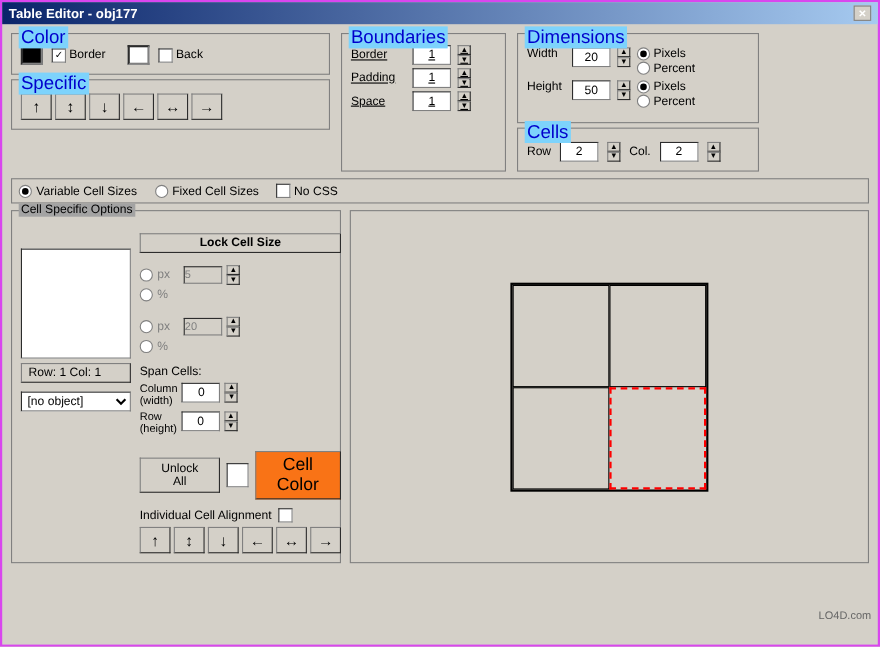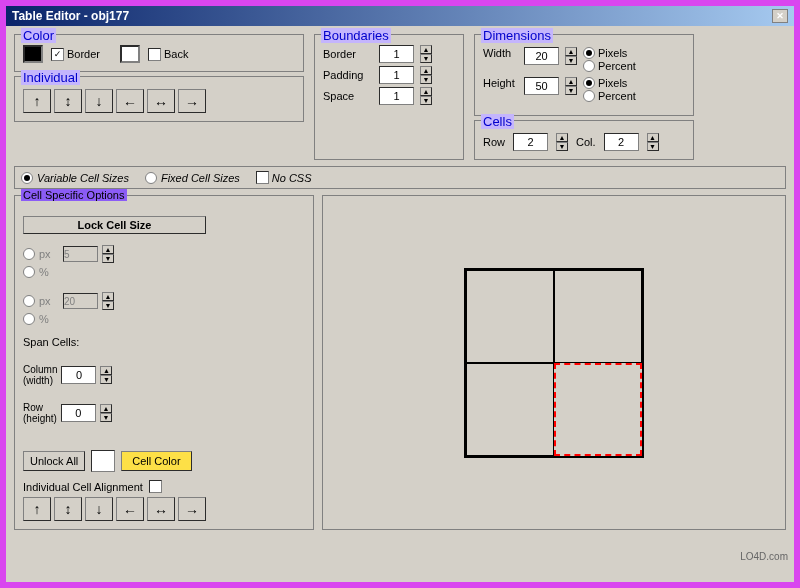--- a/index.html
+++ b/index.html
@@ -2,21 +2,21 @@
 <html><head>
   <meta charset="utf-8">
   <style>
     * { box-sizing: border-box; margin: 0; padding: 0; }
     body { font-family: Arial, sans-serif; font-size: 11px; background: #d4d0c8; }
 
     .window {
       width: 800px;
       height: 588px;
       background: #d4d0c8;
-      border: 6px solid #d946ef;
+      border: 2px solid #d946ef;
       position: relative;
     }
 
     .title-bar {
       background: linear-gradient(to right, #0a246a, #a6caf0);
       color: white;
       padding: 3px 6px;
       display: flex;
       justify-content: space-between;
       align-items: center;
@@ -58,24 +58,24 @@
       border: 1px solid #808080;
       padding: 4px 8px 8px 8px;
       position: relative;
       background: #d4d0c8;
     }
 
     .group-box-title {
       position: absolute;
       top: -7px;
       left: 6px;
-      background: #c4b5fd;
+      background: #7dd3fc;
       padding: 0 2px;
       color: #0000cc;
-      font-size: 13px;
+      font-size: 17px;
     }
 
     .color-section {
       width: 290px;
       padding-top: 10px;
     }
 
     .color-row {
       display: flex;
       align-items: center;
@@ -109,20 +109,21 @@
     }
 
     .cb.checked::after {
       content: '✓';
       color: #000;
     }
 
     .boundaries-section {
       width: 150px;
       padding-top: 10px;
+      text-decoration: underline;
     }
 
     .boundary-row {
       display: flex;
       align-items: center;
       gap: 6px;
       margin-bottom: 3px;
     }
 
     .boundary-label {
@@ -274,46 +275,45 @@
       background: #d4d0c8;
       border: 1px inset #808080;
       width: 35px;
       height: 16px;
       color: #808080;
       font-size: 10px;
     }
 
     .span-row {
       display: flex;
-      align-items: center;
       gap: 4px;
-      margin: 16px 0;
+      margin: 4px 0;
     }
 
     .action-row {
       display: flex;
       align-items: center;
       gap: 6px;
       margin-top: 6px;
     }
 
     .unlock-btn {
       background: #d4d0c8;
       border: 1px outset #808080;
-      padding: 3px 6px;
+      padding: 3px 16px;
       cursor: pointer;
       font-size: 11px;
     }
 
     .cell-color-btn {
-      background: #fde047;
+      background: #f97316;
       border: 1px outset #808080;
       padding: 3px 10px;
       cursor: pointer;
-      font-size: 11px;
+      font-size: 16px;
     }
 
     .color-indicator {
       width: 24px;
       height: 22px;
       border: 1px inset #808080;
       background: white;
     }
 
     .ind-cell-row {
@@ -416,21 +416,21 @@
             </div>
             <div class="color-swatch white" style="margin-left:12px;"></div>
             <div class="checkbox-label">
               <div class="cb"></div>
               <span>Back</span>
             </div>
           </div>
         </div>
 
         <div class="group-box" style="width:290px;padding-top:12px;">
-          <span class="group-box-title">Individual</span>
+          <span class="group-box-title">Specific</span>
           <div class="align-btns">
             <div class="align-btn">↑</div>
             <div class="align-btn">↕</div>
             <div class="align-btn">↓</div>
             <div class="align-btn">←</div>
             <div class="align-btn">↔</div>
             <div class="align-btn">→</div>
           </div>
         </div>
       </div>
@@ -518,42 +518,51 @@
             <input class="spinner-input" type="text" value="2" style="">
             <div class="spinner-btns">
               <div class="spin-btn">▲</div>
               <div class="spin-btn">▼</div>
             </div>
           </div>
         </div>
       </div>
     </div>
 
-    <div style="display:flex;align-items:center;gap:16px;padding:4px 6px;background:#d4d0c8;border:1px solid #808080;font-style:italic;">
+    <div style="display:flex;align-items:center;gap:16px;padding:4px 6px;background:#d4d0c8;border:1px solid #808080;">
       <div class="radio-option">
         <div class="radio-btn selected"></div>
         <span>Variable Cell Sizes</span>
       </div>
       <div class="radio-option">
         <div class="radio-btn"></div>
         <span>Fixed Cell Sizes</span>
       </div>
       <div class="checkbox-label">
         <div class="cb"></div>
         <span>No CSS</span>
       </div>
     </div>
 
     <div class="bottom-section">
 
       <div class="cell-options-box" style="width:300px;">
-        <span style="position:absolute;top:-7px;left:6px;background:#8b5cf6;padding:0 2px;font-size:11px;">Cell Specific Options</span>
+        <span style="position:absolute;top:-7px;left:6px;background:#a3a3a3;padding:0 2px;font-size:11px;">Cell Specific Options</span>
 
         <div style="display:flex;gap:8px;margin-top:12px;">
 
+          <div style="display:flex;flex-direction:column;gap:4px;">
+            <div class="cell-preview"></div>
+            <div class="row-col-info">Row: 1  Col: 1</div>
+            <div style="display:flex;align-items:center;">
+              <select class="object-select">
+                <option>[no object]</option>
+              </select>
+            </div>
+          </div>
 
           <div style="display:flex;flex-direction:column;gap:4px;">
             <button class="lock-btn">Lock Cell Size</button>
 
             <div style="margin-top:4px;">
               <div class="px-percent-row">
                 <div class="radio-btn"></div>
                 <span class="px-label">px</span>
                 <input class="disabled-input" type="text" value="5" disabled="" style="">
                 <div class="spinner-btns">

